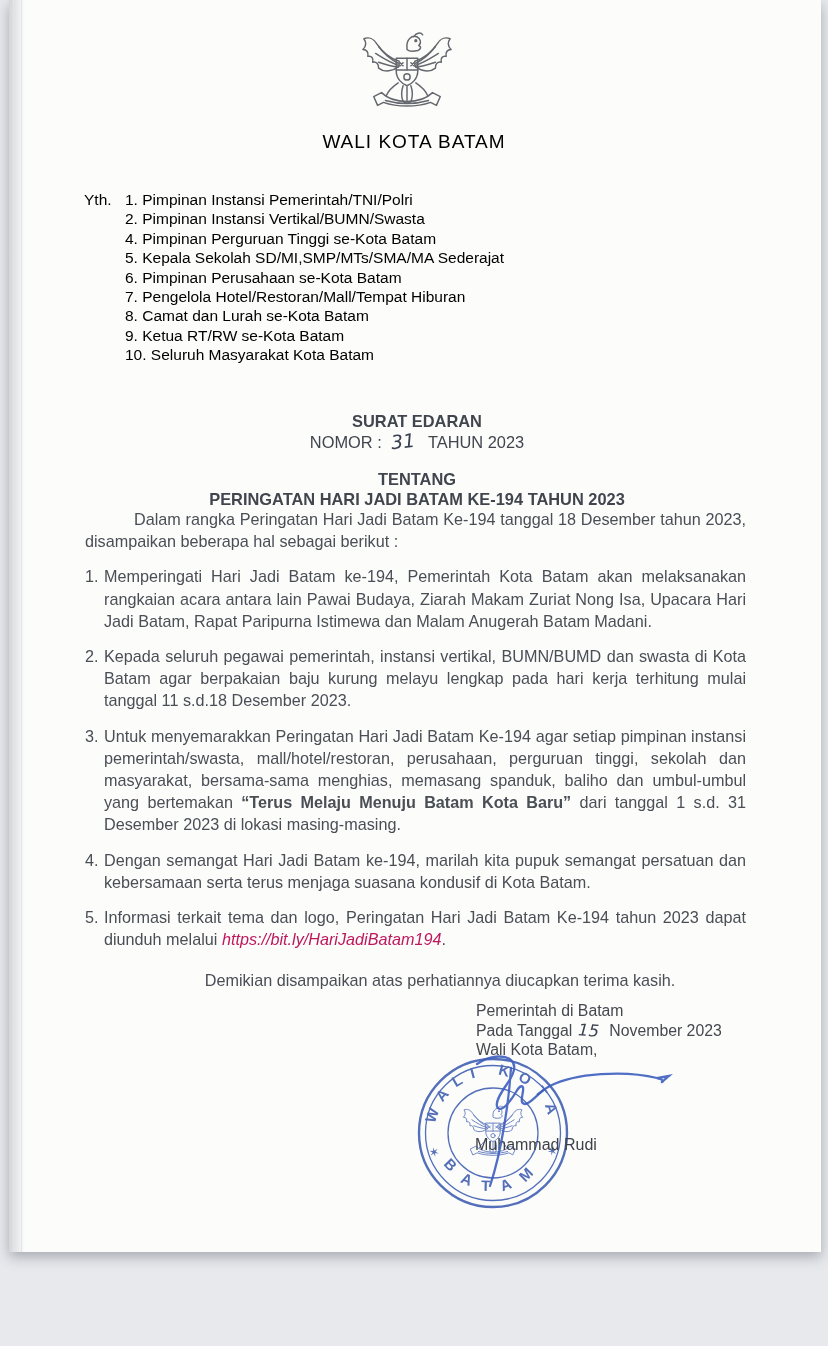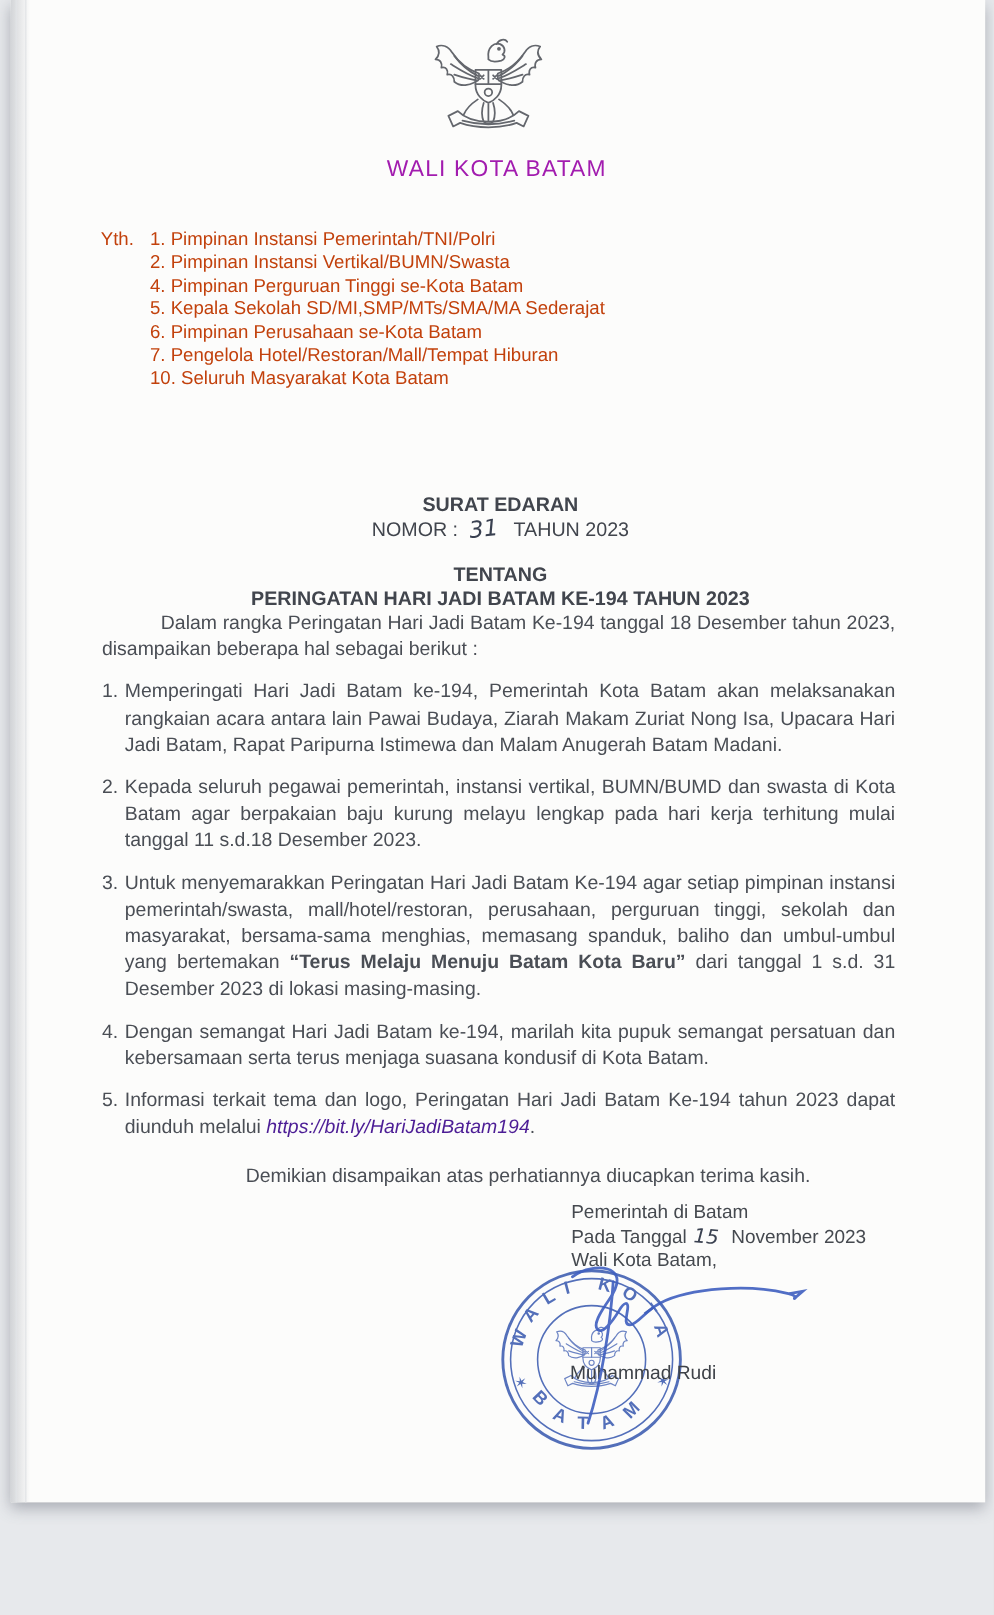--- a/index.html
+++ b/index.html
@@ -16,25 +16,25 @@
   }
   .edge-shade {
     position:absolute; left:9px; top:0; width:16px; height:1252px;
     background:linear-gradient(to right,#d3d5d8,rgba(252,252,251,0));
   }
   .edge-line { position:absolute; top:0; height:1252px; width:1px; background:#e2e4e7; }
 
   .emblem { position:absolute; left:358px; top:26px; width:98px; height:96px; color:#64676d; }
   .office {
     position:absolute; left:0; top:131px; width:828px; text-align:center;
-    font-size:19px; letter-spacing:1px; color:#a21caf;
+    font-size:19px; letter-spacing:1px; color:#000000;
   }
   .recipients {
     position:absolute; left:84px; top:190px; display:flex;
-    font-size:15.5px; line-height:19.4px; color:#c2410c;
+    font-size:15.5px; line-height:19.4px; color:#000000;
   }
   .recipients .salutation { width:29px; flex:none; }
   .recipients .list { margin-left:12px; }
 
   .title-block {
     position:absolute; left:3px; top:411px; width:828px; text-align:center;
     font-size:16.4px; line-height:20px; color:#41454d;
   }
   .b { font-weight:bold; }
   .gap17 { height:17px; }
@@ -48,21 +48,21 @@
   }
 
   .body-text {
     position:absolute; left:85px; top:508px; width:661px;
     font-size:16.2px; line-height:22.2px; color:#4a4e55; text-align:justify;
   }
   .opening { text-indent:49px; margin:0 0 13px 0; }
   .body-item { position:relative; padding-left:19px; margin-bottom:13px; }
   .body-item .num { position:absolute; left:0; top:0; }
   .theme-bold { font-weight:bold; }
-  .doc-link { font-style:italic; color:#4c1d95; cursor:pointer; }
+  .doc-link { font-style:italic; color:#be185d; cursor:pointer; }
   .closing { text-indent:49px; margin-top:19px; text-align:center; }
 
   .sig-block {
     position:absolute; left:476px; top:1001px;
     font-size:15.8px; line-height:19.6px; color:#45494f;
   }
   .stamp { position:absolute; left:416px; top:1056px; width:154px; height:154px; color:#4765b5; opacity:0.93; z-index:2; }
   .signer-name { position:absolute; left:475px; top:1136px; font-size:16px; color:#3e4248; z-index:3; }
   .sig-svg { position:absolute; left:410px; top:1040px; width:290px; height:170px; z-index:4; }
 </style>
@@ -113,20 +113,22 @@
 
   <div class="recipients">
     <span class="salutation">Yth.</span>
     <div class="list">
       <div>1. Pimpinan Instansi Pemerintah/TNI/Polri</div>
       <div>2. Pimpinan Instansi Vertikal/BUMN/Swasta</div>
       <div>4. Pimpinan Perguruan Tinggi se-Kota Batam</div>
       <div>5. Kepala Sekolah SD/MI,SMP/MTs/SMA/MA Sederajat</div>
       <div>6. Pimpinan Perusahaan se-Kota Batam</div>
       <div>7. Pengelola Hotel/Restoran/Mall/Tempat Hiburan</div>
+      <div>8. Camat dan Lurah se-Kota Batam</div>
+      <div>9. Ketua RT/RW se-Kota Batam</div>
       <div>10. Seluruh Masyarakat Kota Batam</div>
     </div>
   </div>
 
   <div class="title-block">
     <div class="b">SURAT EDARAN</div>
     <div>
       <span>NOMOR :</span><span class="hand">31</span><span>TAHUN 2023</span>
     </div>
     <div class="gap17"></div>

